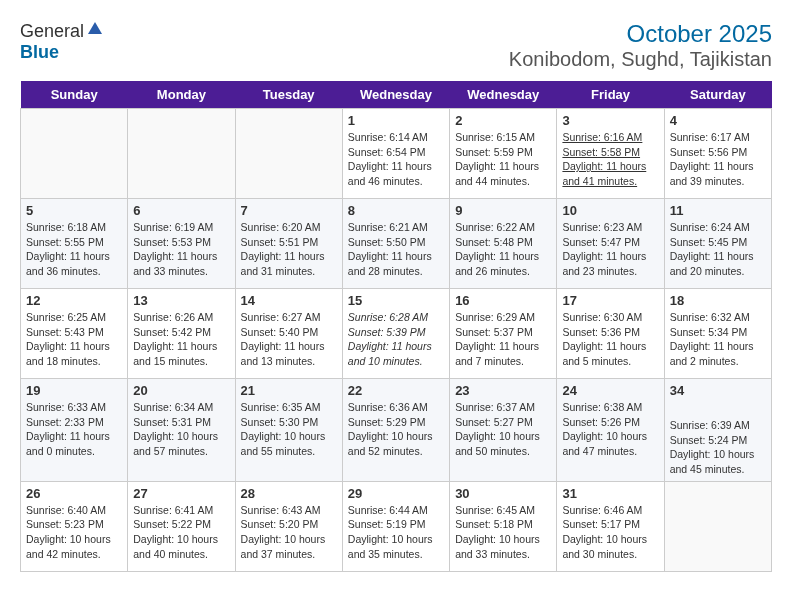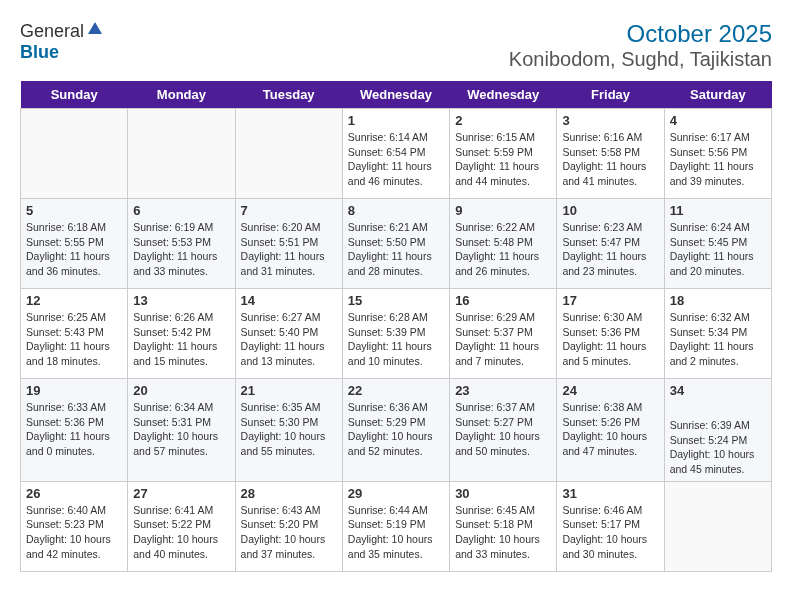--- a/index.html
+++ b/index.html
@@ -134,21 +134,21 @@
 Daylight: 11 hours and 46 minutes.</div>
         </td>
         <td>
           <span class="day-num">2</span>
           <div class="day-info" style="white-space: pre-line;">Sunrise: 6:15 AM
 Sunset: 5:59 PM
 Daylight: 11 hours and 44 minutes.</div>
         </td>
         <td>
           <span class="day-num">3</span>
-          <div class="day-info" style="white-space: pre-line;">Sunrise: 6:16 AM
+          <div class="day-info" style="white-space: pre-line; text-decoration: underline;">Sunrise: 6:16 AM
 Sunset: 5:58 PM
 Daylight: 11 hours and 41 minutes.</div>
         </td>
         <td>
           <span class="day-num">4</span>
           <div class="day-info" style="white-space: pre-line;">Sunrise: 6:17 AM
 Sunset: 5:56 PM
 Daylight: 11 hours and 39 minutes.</div>
         </td>
       </tr>
@@ -210,21 +210,21 @@
 Daylight: 11 hours and 15 minutes.</div>
         </td>
         <td>
           <span class="day-num">14</span>
           <div class="day-info" style="white-space: pre-line;">Sunrise: 6:27 AM
 Sunset: 5:40 PM
 Daylight: 11 hours and 13 minutes.</div>
         </td>
         <td>
           <span class="day-num">15</span>
-          <div class="day-info" style="white-space: pre-line;">Sunrise: 6:28 AM
+          <div class="day-info" style="white-space: pre-line; font-style: italic;">Sunrise: 6:28 AM
 Sunset: 5:39 PM
 Daylight: 11 hours and 10 minutes.</div>
         </td>
         <td>
           <span class="day-num">16</span>
           <div class="day-info" style="white-space: pre-line;">Sunrise: 6:29 AM
 Sunset: 5:37 PM
 Daylight: 11 hours and 7 minutes.</div>
         </td>
         <td>
@@ -237,21 +237,21 @@
           <span class="day-num">18</span>
           <div class="day-info" style="white-space: pre-line;">Sunrise: 6:32 AM
 Sunset: 5:34 PM
 Daylight: 11 hours and 2 minutes.</div>
         </td>
       </tr>
       <tr>
         <td>
           <span class="day-num">19</span>
           <div class="day-info" style="white-space: pre-line;">Sunrise: 6:33 AM
-Sunset: 5:36 PM
+Sunset: 2:33 PM
 Daylight: 11 hours and 0 minutes.</div>
         </td>
         <td>
           <span class="day-num">20</span>
           <div class="day-info" style="white-space: pre-line;">Sunrise: 6:34 AM
 Sunset: 5:31 PM
 Daylight: 10 hours and 57 minutes.</div>
         </td>
         <td>
           <span class="day-num">21</span>

